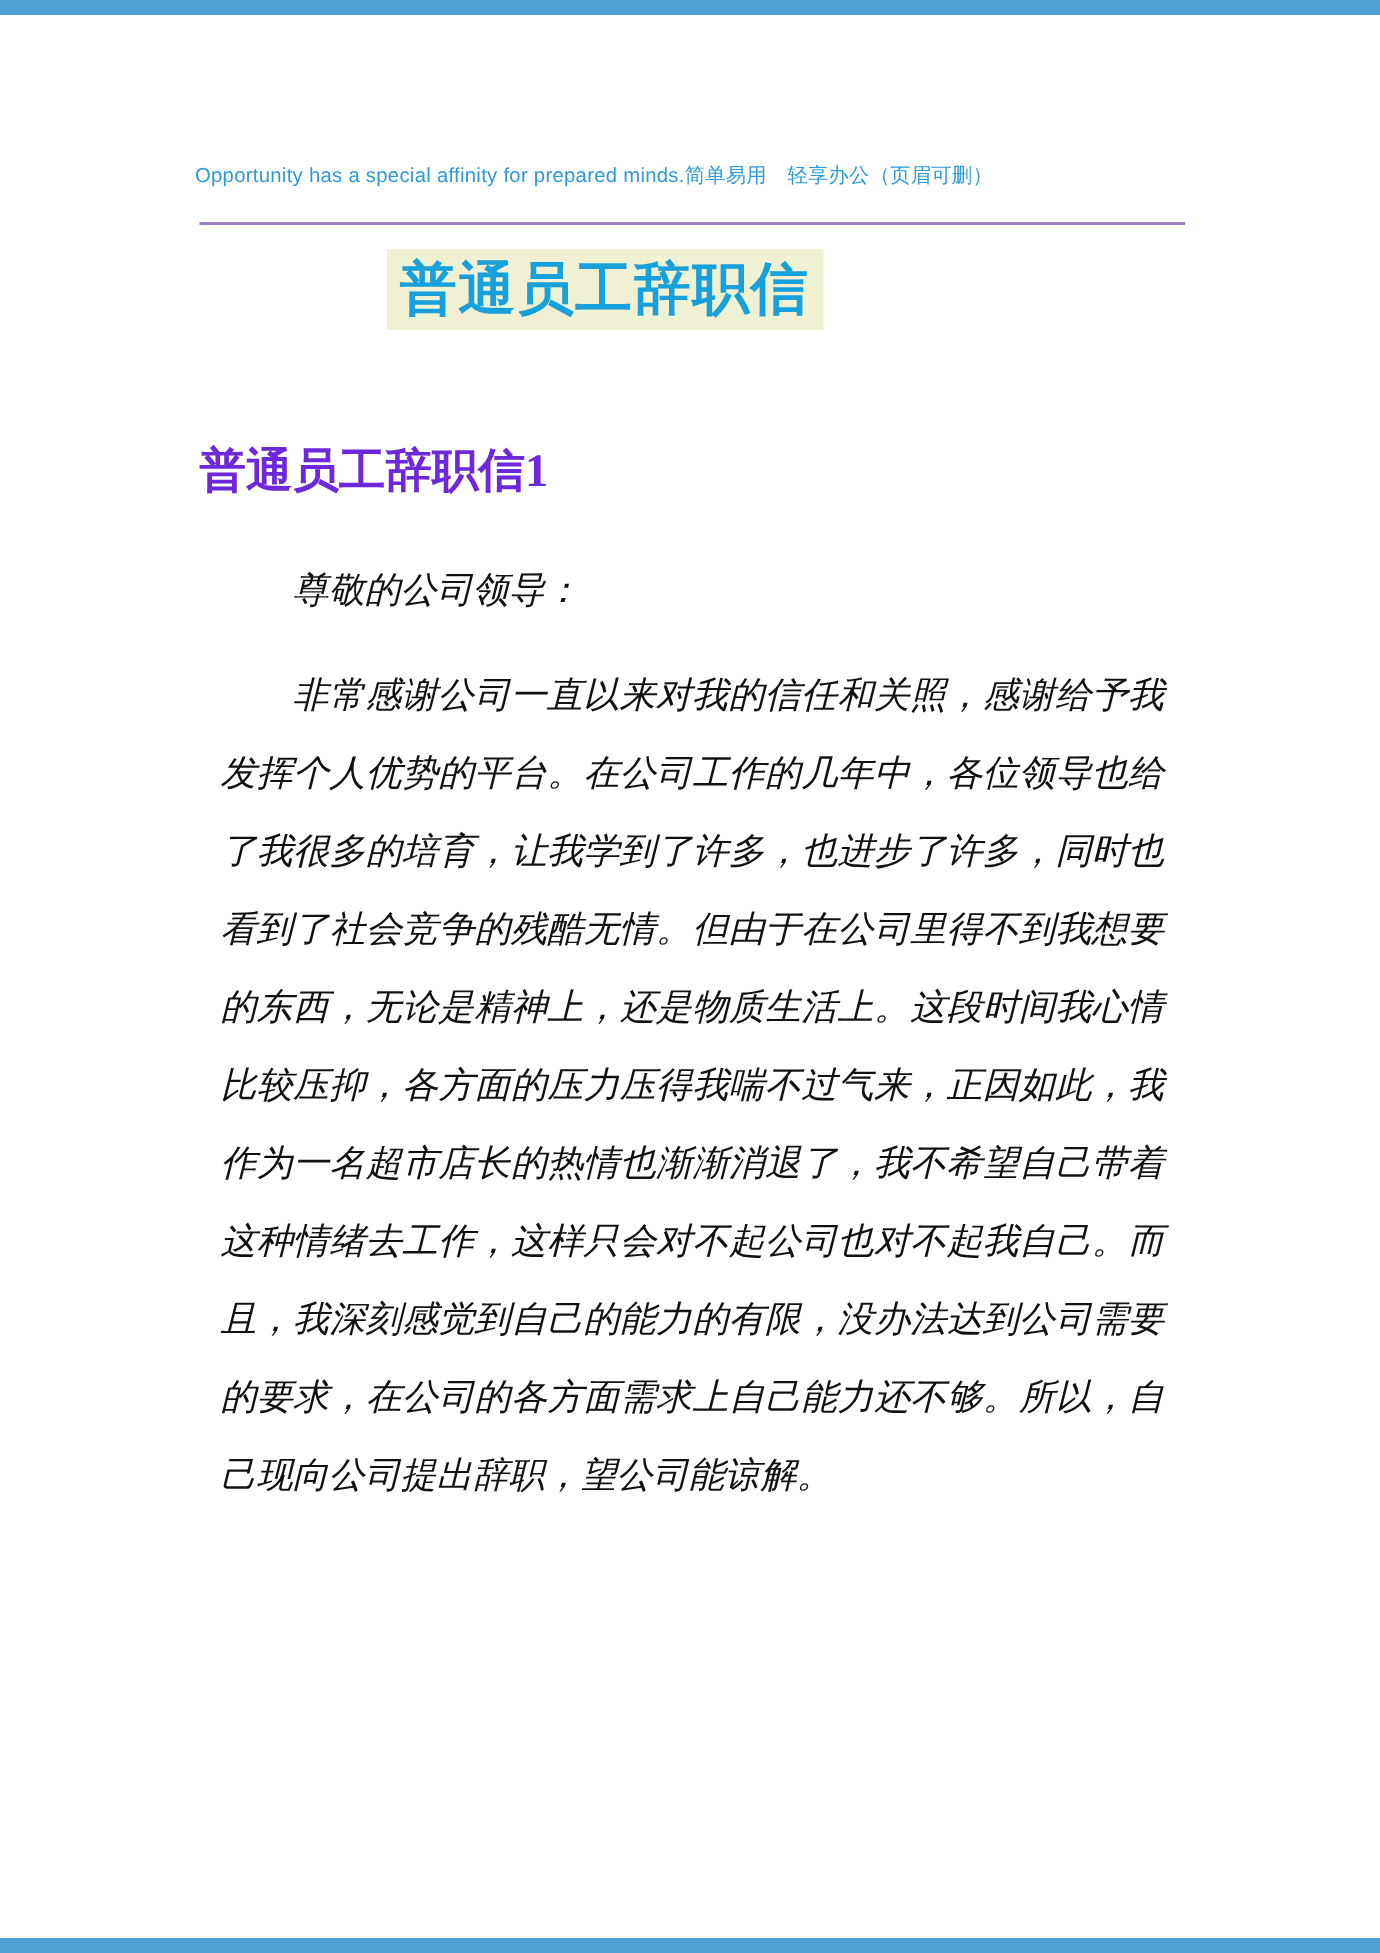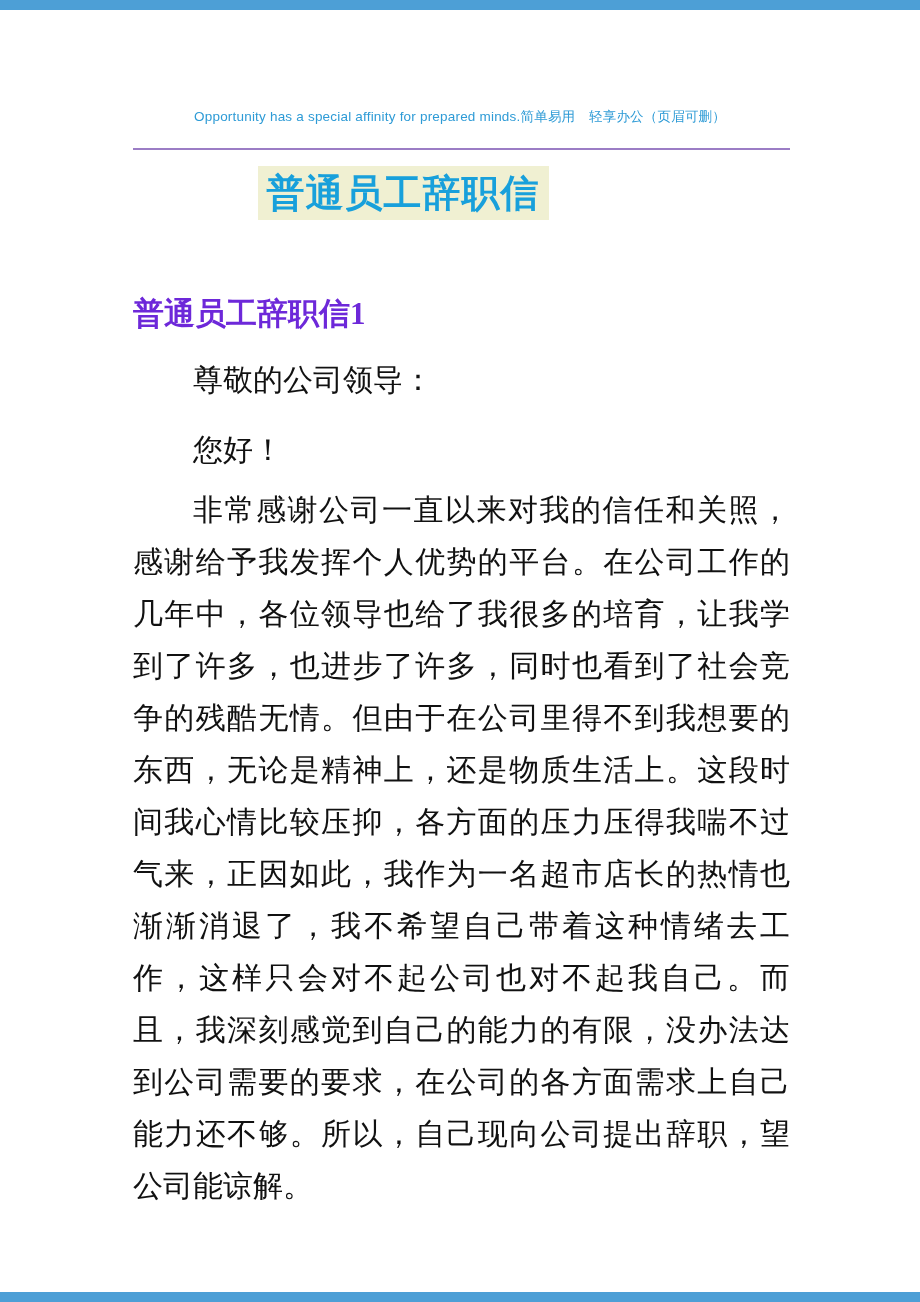--- a/index.html
+++ b/index.html
@@ -24,21 +24,21 @@
     background: #4d9fd6;
   }
   .edge-bar.top { top: 0; }
   .edge-bar.bottom { bottom: 0; }
 
   .header-text {
     position: absolute;
     top: 108px;
     left: 130px;
     width: 660px;
-    text-align: center;
+    text-align: left;
     font-family: "Liberation Sans", "DejaVu Sans", sans-serif;
     font-size: 13.5px;
     color: #2e9bd6;
     letter-spacing: 0.2px;
     white-space: nowrap;
   }
   .header-rule {
     position: absolute;
     top: 148px;
     left: 133px;
@@ -77,26 +77,27 @@
   }
 
   .body-block {
     position: absolute;
     top: 352px;
     left: 131px;
     width: 661px;
     color: #111111;
   }
   .body-block p {
-    margin: 2px;
-    font-size: 30px;
+    margin: 16px;
+    font-size: 24px;
     line-height: 52px;
     text-indent: 2em;
     text-align: justify;
     font-family: "Liberation Serif", "DejaVu Serif", serif;
+    font-style: italic;
   }
   .body-block p.para-1 { margin-bottom: 18px; }
   .body-block p.para-2 { margin-bottom: 8px; }
   .body-block p.para-3 { margin-bottom: 8px; }
 </style>
 </head>
 <body>
 
 <div class="page">
 
@@ -107,19 +108,18 @@
   <div class="header-rule"></div>
 
   <div class="title-wrap">
     <span class="title-highlight">普通员工辞职信</span>
   </div>
 
   <div class="section-heading">普通员工辞职信1</div>
 
   <div class="body-block">
     <p class="para-1">尊敬的公司领导：</p>
-    <p class="para-2">您好！</p>
     <p class="para-3">非常感谢公司一直以来对我的信任和关照，感谢给予我发挥个人优势的平台。在公司工作的几年中，各位领导也给了我很多的培育，让我学到了许多，也进步了许多，同时也看到了社会竞争的残酷无情。但由于在公司里得不到我想要的东西，无论是精神上，还是物质生活上。这段时间我心情比较压抑，各方面的压力压得我喘不过气来，正因如此，我作为一名超市店长的热情也渐渐消退了，我不希望自己带着这种情绪去工作，这样只会对不起公司也对不起我自己。而且，我深刻感觉到自己的能力的有限，没办法达到公司需要的要求，在公司的各方面需求上自己能力还不够。所以，自己现向公司提出辞职，望公司能谅解。</p>
   </div>
 
   <div class="edge-bar bottom"></div>
 
 </div>
 
 </body></html>

